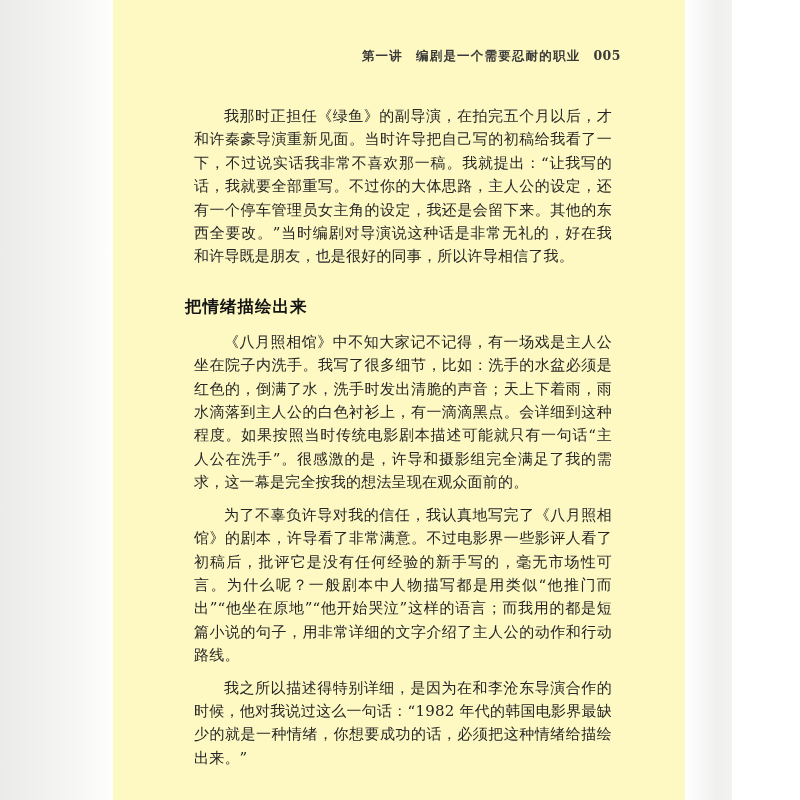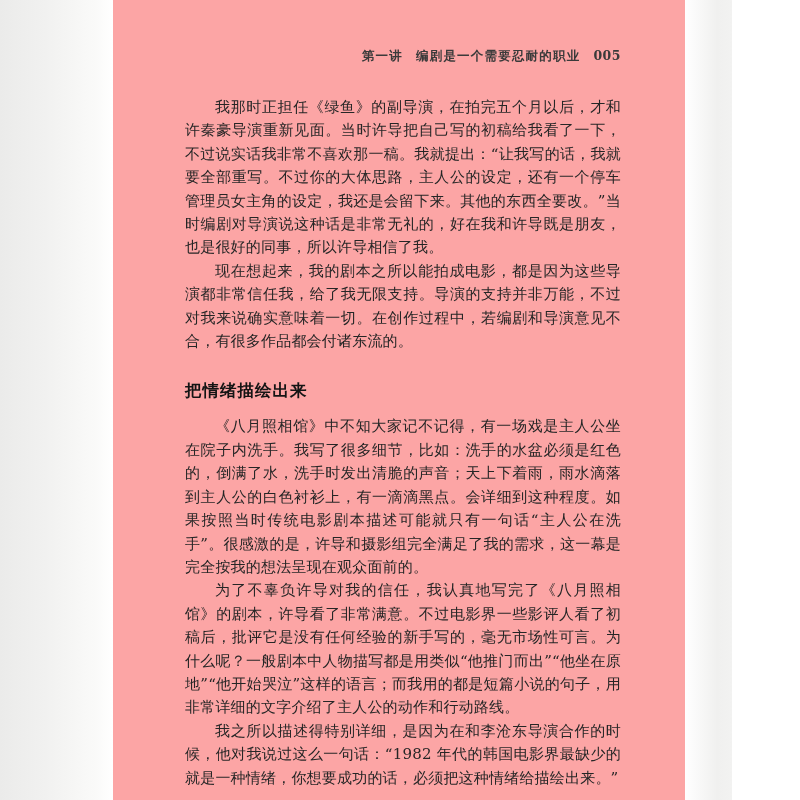--- a/index.html
+++ b/index.html
@@ -4,21 +4,21 @@
 <style>
   html, body {
     margin: 0;
     padding: 0;
     background: #ffffff;
   }
   .page {
     position: relative;
     width: 732px;
     height: 800px;
-    background: #fca5a5;
+    background: #fef9c3;
     overflow: hidden;
     font-family: "DejaVu Serif", "Liberation Serif", serif;
   }
   
   .edge-left {
     position: absolute;
     left: 0; top: 0;
     width: 113px; height: 800px;
     background: linear-gradient(to right, #ebebea 0%, #f1f1f0 40%, #fafaf9 85%, #ffffff 100%);
   }
@@ -42,21 +42,21 @@
   }
   .running-header .hdr-title { margin-left: 13px; }
   .running-header .hdr-page  { margin-left: 13px; letter-spacing: 0.5px; }
   
   .text-column {
     position: absolute;
     left: 185px; top: 96px;
     width: 436px;
   }
   .text-column p {
-    margin: 0;
+    margin: 9px;
     font-size: 15px;
     line-height: 23.4px;
     color: #262626;
     text-align: justify;
     text-indent: 2em;
     letter-spacing: 0.2px;
   }
   .section-heading {
     margin: 27px 0 13px 0;
     font-family: Liberation Mono, monospace;
@@ -73,21 +73,20 @@
 
   <div class="edge-left"></div>
   <div class="edge-right"></div>
 
   <div class="running-header">
     <span class="hdr-chapter">第一讲</span><span class="hdr-title">编剧是一个需要忍耐的职业</span><span class="hdr-page">005</span>
   </div>
 
   <div class="text-column">
     <p>我那时正担任《绿鱼》的副导演，在拍完五个月以后，才和许秦豪导演重新见面。当时许导把自己写的初稿给我看了一下，不过说实话我非常不喜欢那一稿。我就提出：“让我写的话，我就要全部重写。不过你的大体思路，主人公的设定，还有一个停车管理员女主角的设定，我还是会留下来。其他的东西全要改。”当时编剧对导演说这种话是非常无礼的，好在我和许导既是朋友，也是很好的同事，所以许导相信了我。</p>
-    <p>现在想起来，我的剧本之所以能拍成电影，都是因为这些导演都非常信任我，给了我无限支持。导演的支持并非万能，不过对我来说确实意味着一切。在创作过程中，若编剧和导演意见不合，有很多作品都会付诸东流的。</p>
 
     <h2 class="section-heading">把情绪描绘出来</h2>
 
     <p>《八月照相馆》中不知大家记不记得，有一场戏是主人公坐在院子内洗手。我写了很多细节，比如：洗手的水盆必须是红色的，倒满了水，洗手时发出清脆的声音；天上下着雨，雨水滴落到主人公的白色衬衫上，有一滴滴黑点。会详细到这种程度。如果按照当时传统电影剧本描述可能就只有一句话“主人公在洗手”。很感激的是，许导和摄影组完全满足了我的需求，这一幕是完全按我的想法呈现在观众面前的。</p>
     <p>为了不辜负许导对我的信任，我认真地写完了《八月照相馆》的剧本，许导看了非常满意。不过电影界一些影评人看了初稿后，批评它是没有任何经验的新手写的，毫无市场性可言。为什么呢？一般剧本中人物描写都是用类似“他推门而出”“他坐在原地”“他开始哭泣”这样的语言；而我用的都是短篇小说的句子，用非常详细的文字介绍了主人公的动作和行动路线。</p>
     <p>我之所以描述得特别详细，是因为在和李沧东导演合作的时候，他对我说过这么一句话：“1982 年代的韩国电影界最缺少的就是一种情绪，你想要成功的话，必须把这种情绪给描绘出来。”</p>
   </div>
 
 </div>
 

